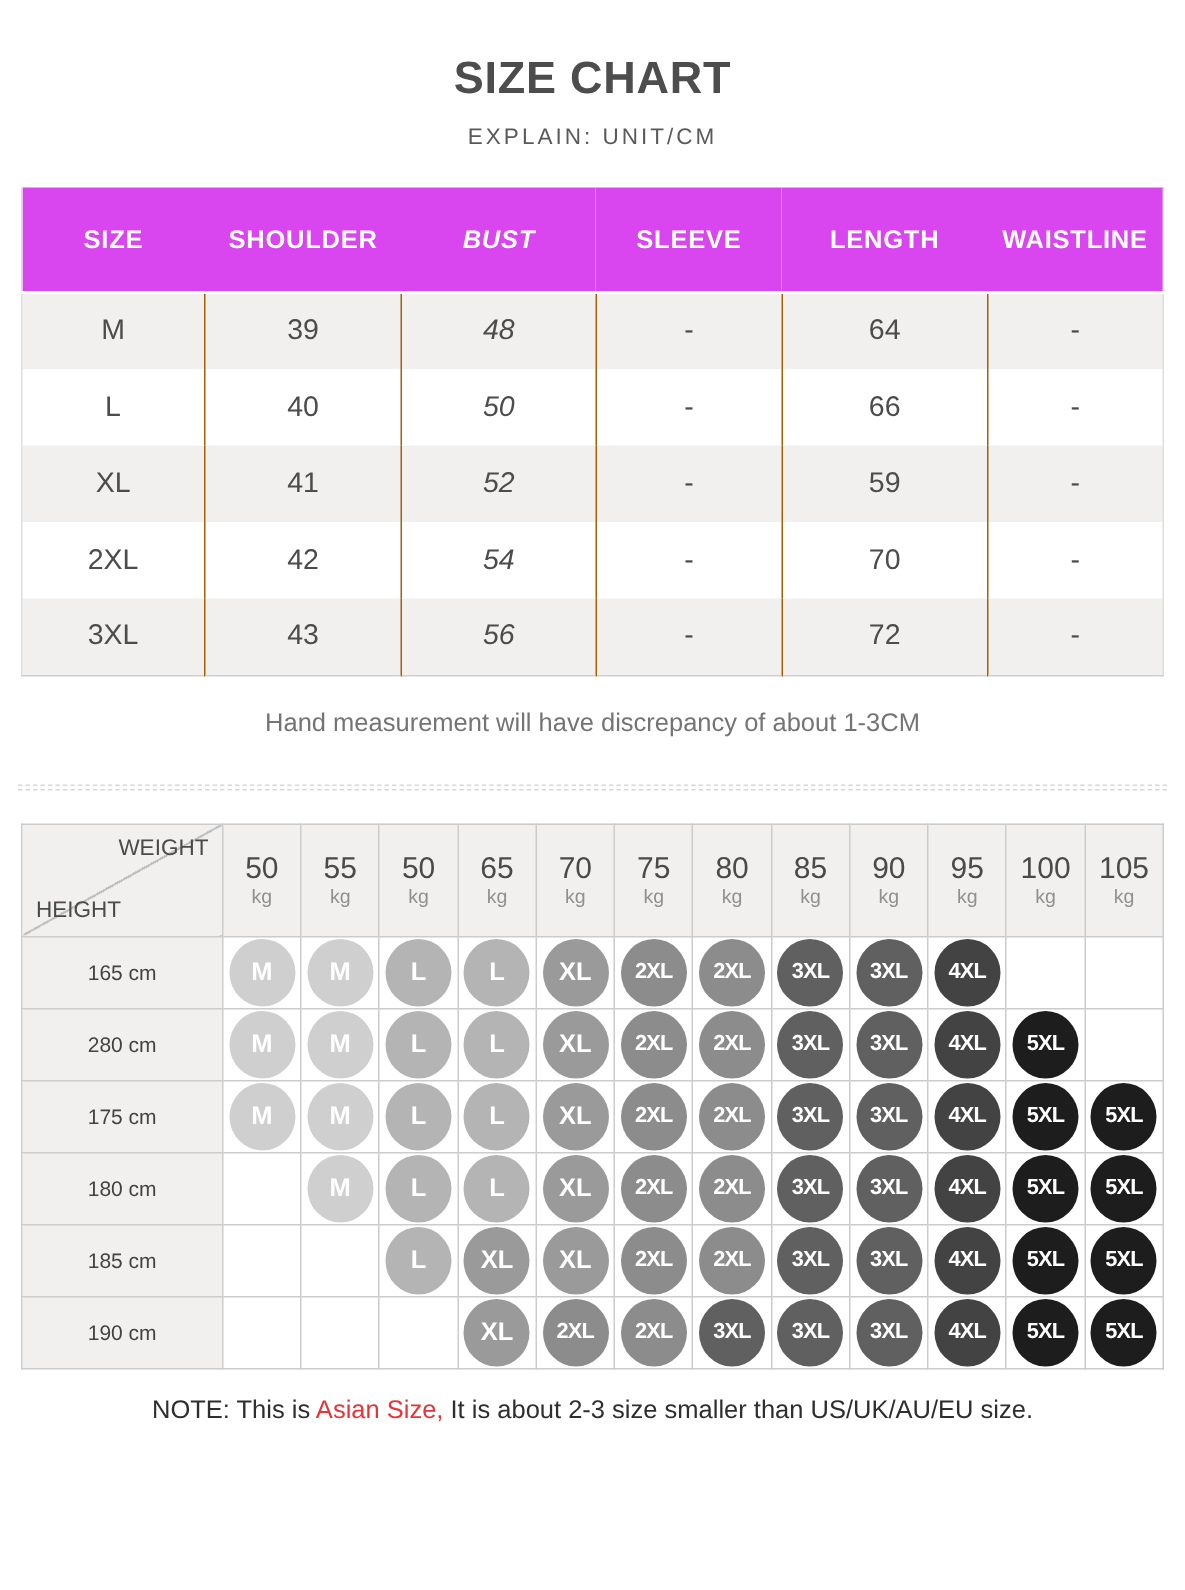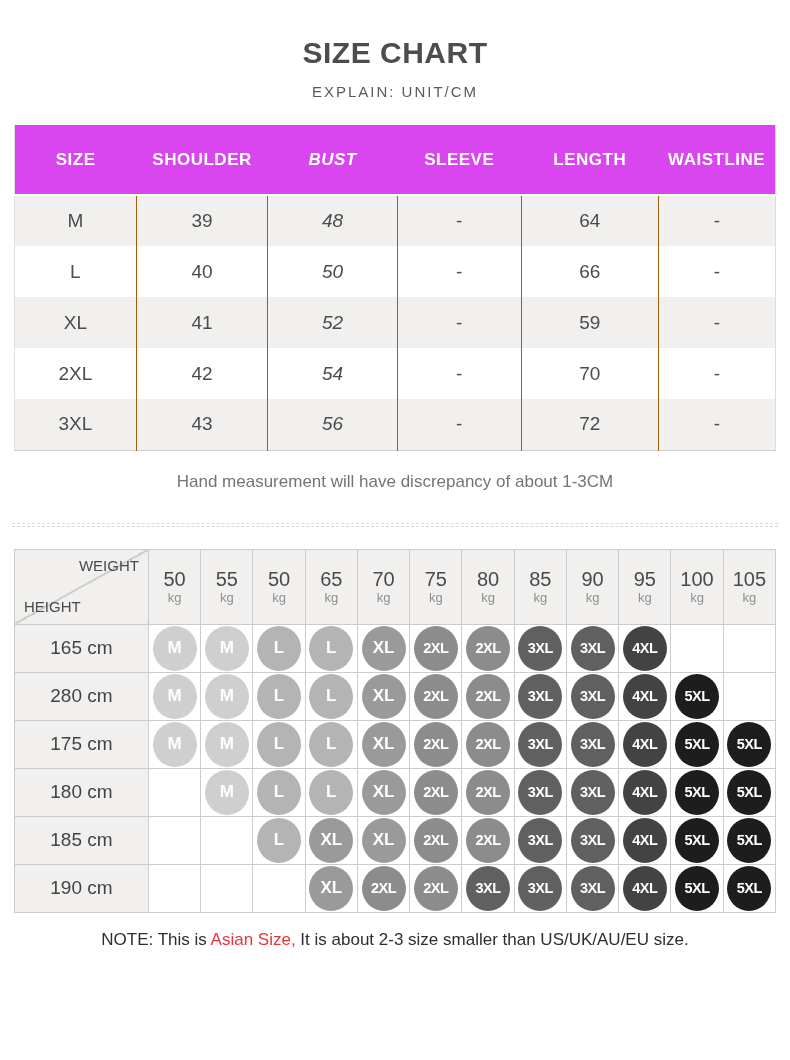--- a/index.html
+++ b/index.html
@@ -65,21 +65,21 @@
   .ref-title {
     margin-top: 32px; text-align: center;
     font-size: 26px; font-weight: bold; color: #4d4d4d;
     letter-spacing: 0.5px;
   }
   .t2 { width: 762px; margin: 22px 14px 0; }
   .t2 th, .t2 td { border: 1px solid #cccccc; }
   .t2 thead th { height: 75px; background: #f1f0ee; font-weight: normal; }
   .t2 td.height-cell {
     width: 17.6%; background: #f1f0ee;
-    text-align: center; font-size: 19px; color: #434343;
+    text-align: center; font-size: 14px; color: #434343;
   }
   .t2 th.corner {
     width: 17.6%; position: relative;
     background-image: linear-gradient(to bottom right,
       transparent calc(50% - 0.7px), #bdbdbd calc(50% - 0.7px),
       #bdbdbd calc(50% + 0.7px), transparent calc(50% + 0.7px));
   }
   .corner .corner-top {
     position: absolute; top: 7px; right: 9px;
     font-size: 15px; color: #4a4a4a; text-align: right;

